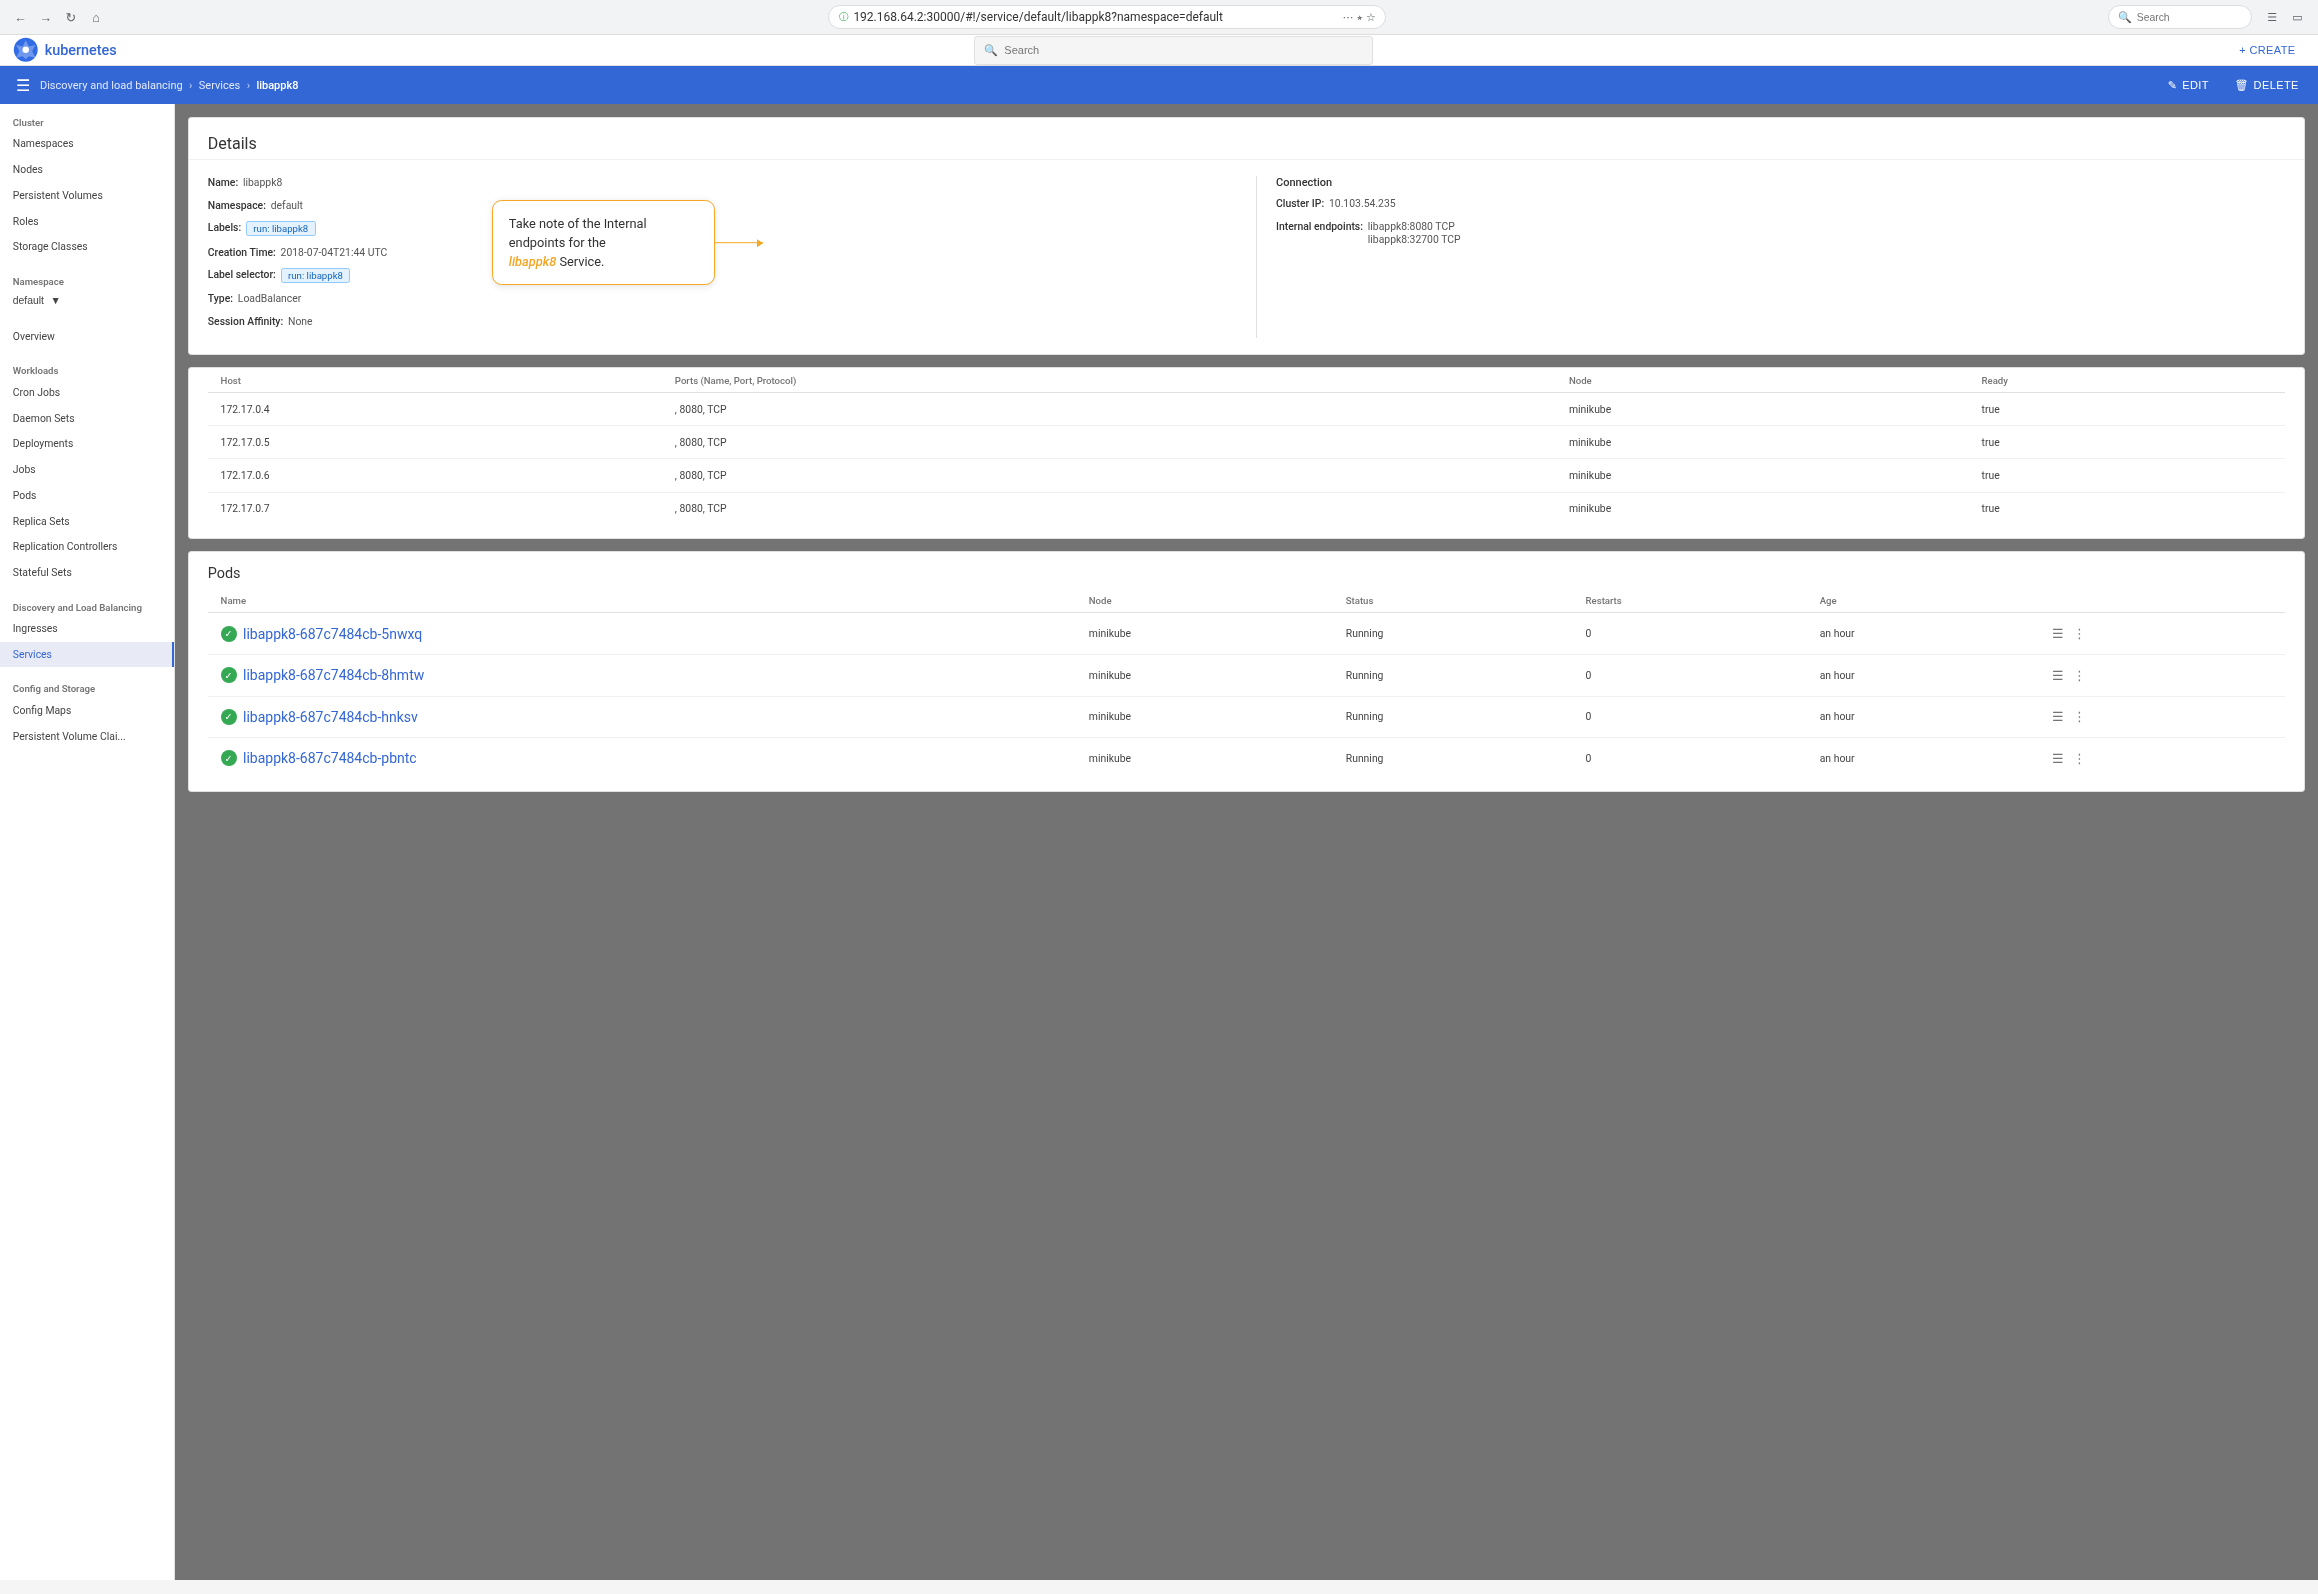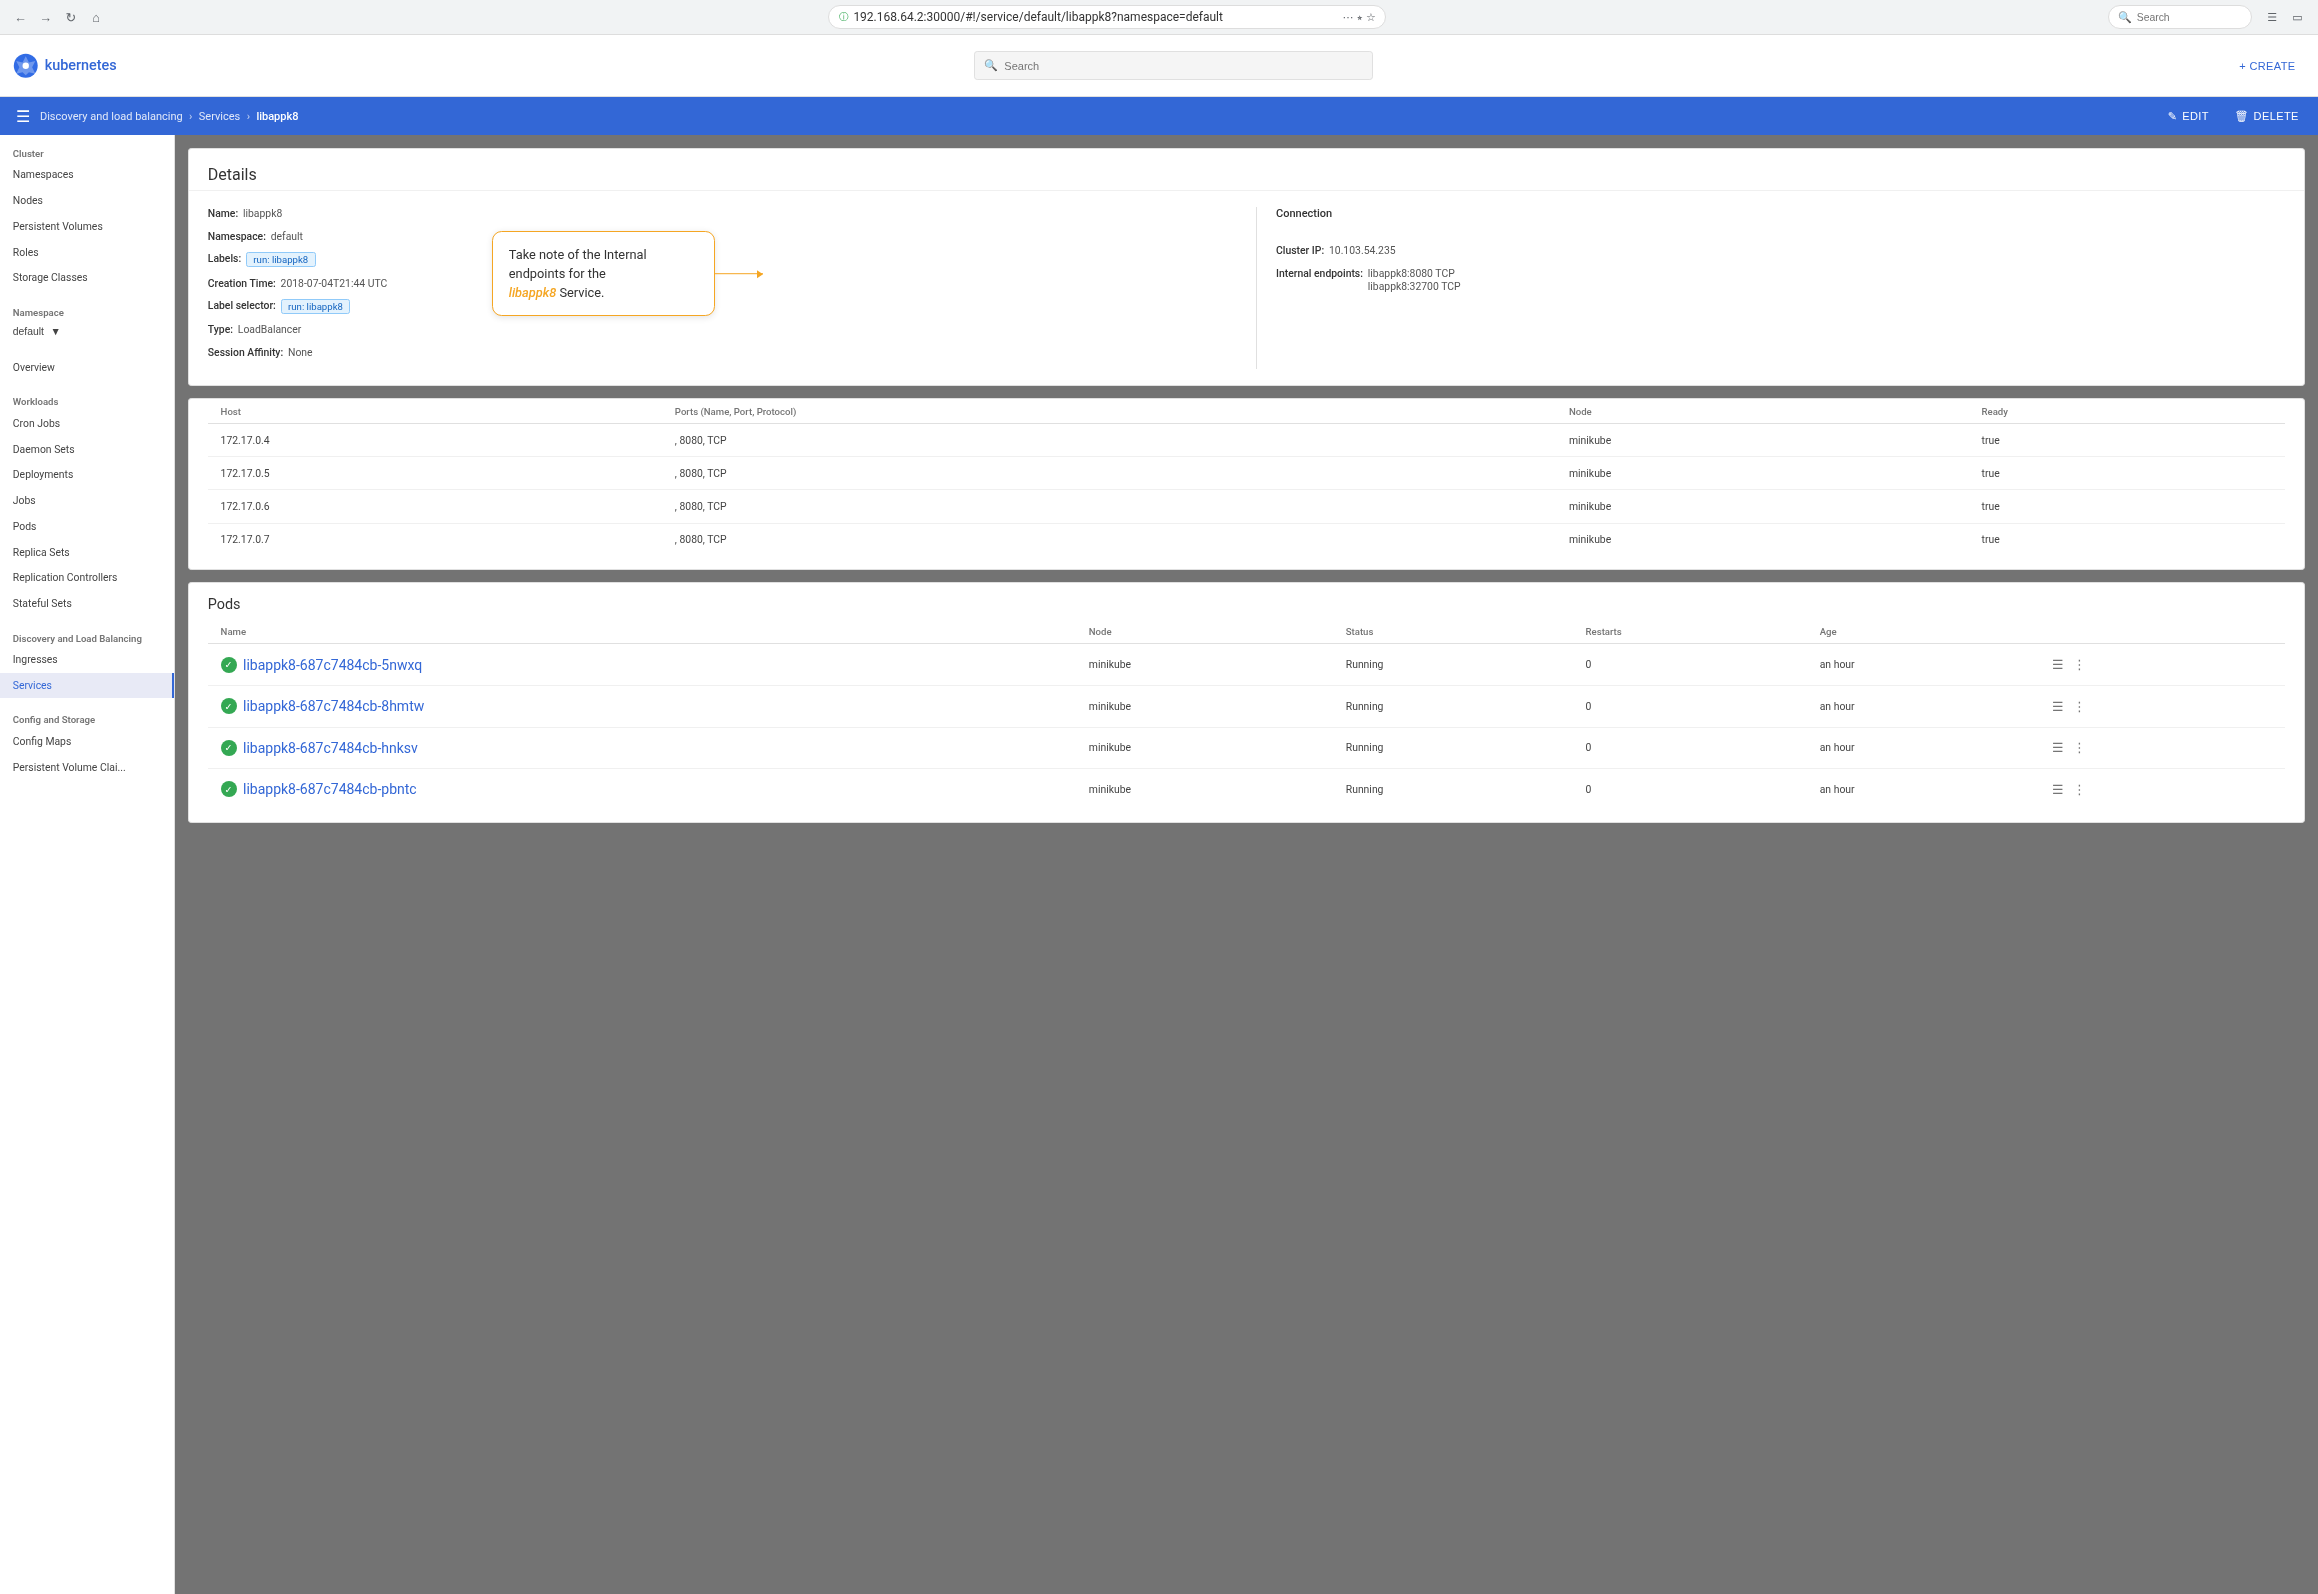--- a/index.html
+++ b/index.html
@@ -46,21 +46,21 @@
       gap: 4.8px;
       width: 144px;
     }
     .browser-search input { border: none; outline: none; font-size: 10.4px; width: 100%; }
     .browser-extras { display: flex; gap: 3.2px; align-items: center; margin-left: 3.2px; }
     .browser-extra-btn { width: 22px; height: 22px; border-radius: 50%; border: none; background: transparent; cursor: pointer; color: #5f6368; font-size: 11px; display: flex; align-items: center; justify-content: center; }
 
     
     .app-bar {
       background: white;
-      height: 62px;
+      height: 31px;
       display: flex;
       align-items: center;
       padding: 0 12.8px;
       border-bottom: 0.8px solid #e0e0e0;
       gap: 21px;
     }
     .app-logo { display: flex; align-items: center; gap: 6.4px; }
     .kube-icon { width: 25.5px; height: 25.5px; }
     .app-name { color: #3367d6; font-size: 14.4px; font-weight: 500; }
     .app-search {
@@ -191,21 +191,21 @@
     .label-chip {
       display: inline-flex;
       align-items: center;
       background: #e3f2fd;
       border: 0.8px solid #90caf9;
       border-radius: 2.4px;
       padding: 0.8px 6.4px;
       font-size: 9.6px;
       color: #1565c0;
     }
-    .connection-title { font-size: 11px; font-weight: 500; color: #333; margin-bottom: 24px; }
+    .connection-title { font-size: 11px; font-weight: 500; color: #333; margin-bottom: 8px; }
 
     
     .table-container { padding: 0 19px 12.8px; }
     .section-title { font-size: 14.4px; font-weight: 400; padding: 12.8px 19px 6.4px; color: #333; }
     table { width: 100%; border-collapse: collapse; }
     th {
       text-align: left;
       padding: 6.4px 12.8px;
       font-size: 9.6px;
       font-weight: 500;

